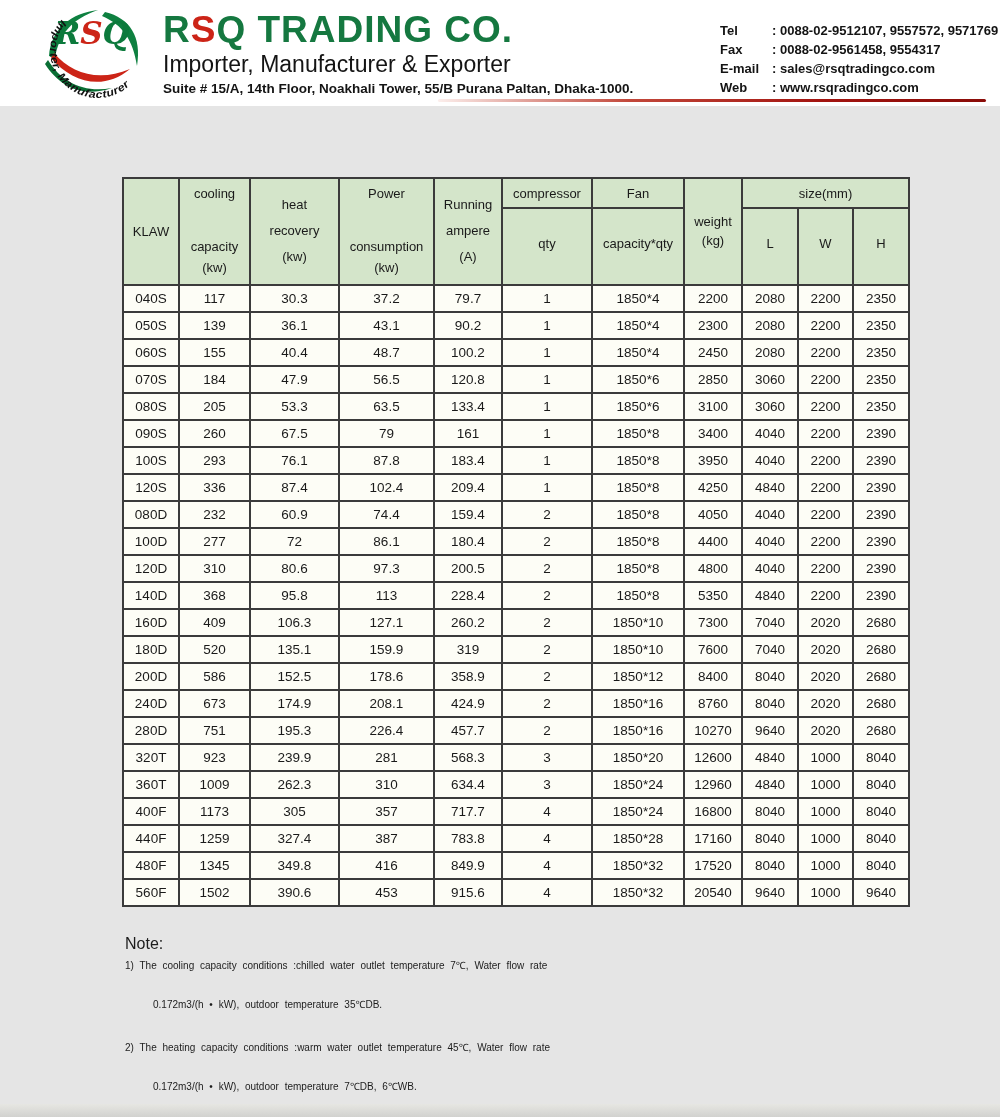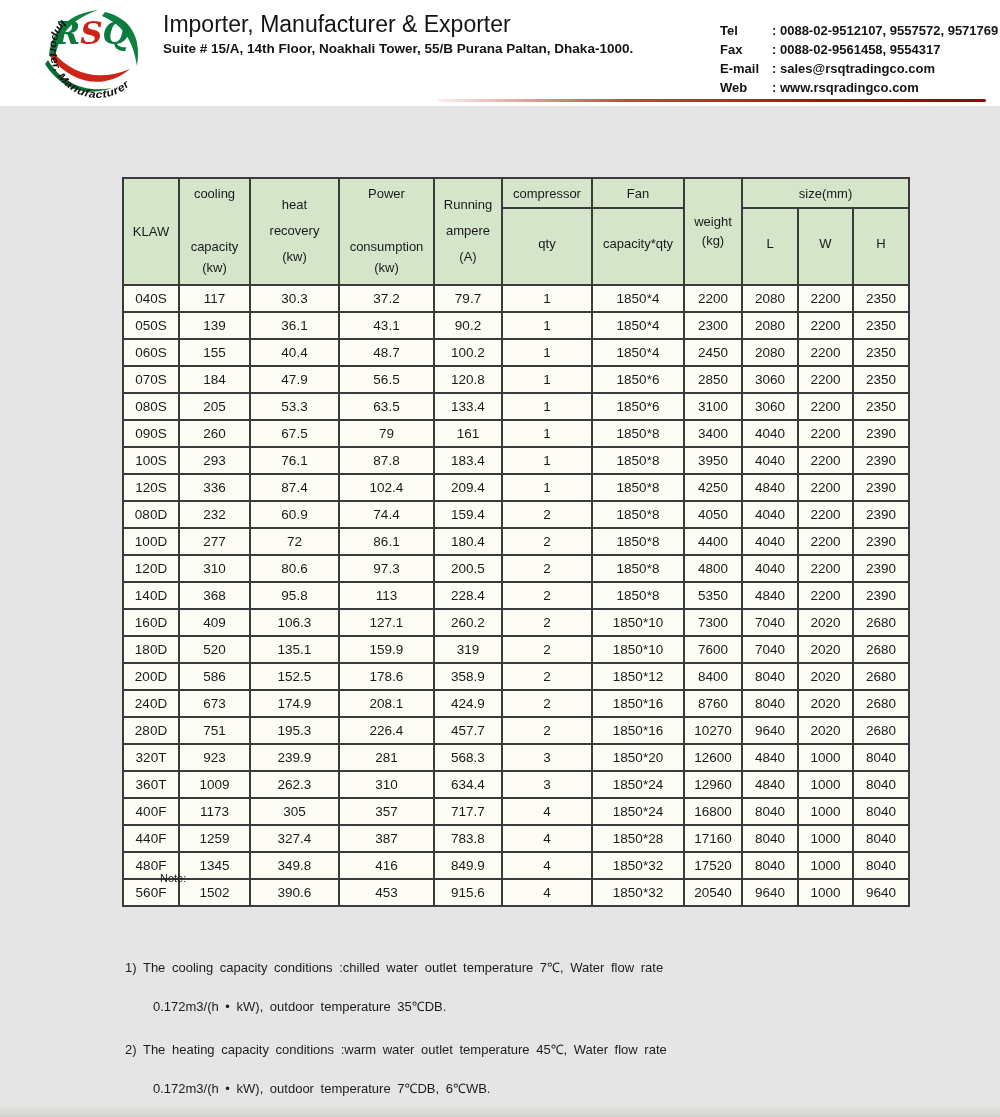--- a/index.html
+++ b/index.html
@@ -95,21 +95,21 @@
   .stack-between span:nth-child(2) { margin-bottom: 6px; }
   .stack-center { justify-content: center; }
   .stack-center span { line-height: 26px; }
   .stack-end { justify-content: center; }
   .stack-end span { line-height: 19px; }
   .klaw-cell { vertical-align: middle; }
   .sub-bottom { vertical-align: bottom; padding-bottom: 7px; }
   
   .note-line {
     position: absolute;
-    font-size: 13px;
+    font-size: 10px;
     color: #1c1c1c;
     word-spacing: 3px;
     white-space: nowrap;
   }
   
   .bottom-strip {
     position: absolute;
     left: 0; bottom: 0;
     width: 1000px; height: 13px;
     background: linear-gradient(to bottom, #e6e6e2, #d2d2cf);
@@ -136,20 +136,21 @@
 
         <text x="74" y="41" text-anchor="middle" font-family="DejaVu Serif, serif" font-style="italic" font-weight="bold" font-size="31"><tspan fill="#0c7a3c">R</tspan><tspan fill="#cc2417">S</tspan><tspan fill="#0c7a3c">Q</tspan></text>
 
         <text font-size="10.5" font-weight="bold" font-style="italic" fill="#111111" letter-spacing="0.4">
           <textPath href="#ringPath" startOffset="2" textLength="215" lengthAdjust="spacingAndGlyphs">Importer, Manufacturer &amp; Exporter</textPath>
         </text>
       </svg>
     </div>
 
     <div class="company-block">
+      <div class="company-name"><span>R</span><span class="red-s">S</span><span>Q TRADING CO.</span></div>
       <div class="company-tagline">Importer, Manufacturer &amp; Exporter</div>
       <div class="company-address">Suite # 15/A, 14th Floor, Noakhali Tower, 55/B Purana Paltan, Dhaka-1000.</div>
     </div>
 
     <div class="contact-block">
       <div class="contact-row">
         <span class="contact-label">Tel</span>
         <span class="contact-value">: 0088-02-9512107, 9557572, 9571769</span>
       </div>
       <div class="contact-row">
@@ -529,20 +530,20 @@
           <td>4</td>
           <td>1850*32</td>
           <td>20540</td>
           <td>9640</td>
           <td>1000</td>
           <td>9640</td>
         </tr>
       </tbody>
   </table>
 
-  <div class="note-line" style="left:125px; top:872px; font-size:11px;margin-left:35px;">Note:</div>
+  <div class="note-line" style="left:125px; top:935px; font-size:16px;">Note:</div>
   <div class="note-line" style="left:125px; top:958px;">1) The cooling capacity conditions :chilled water outlet temperature 7℃, Water flow rate</div>
   <div class="note-line" style="left:153px; top:997px;">0.172m3/(h • kW), outdoor temperature 35℃DB.</div>
   <div class="note-line" style="left:125px; top:1040px;">2) The heating capacity conditions :warm water outlet temperature 45℃, Water flow rate</div>
   <div class="note-line" style="left:153px; top:1079px;">0.172m3/(h • kW), outdoor temperature 7℃DB, 6℃WB.</div>
 
   <div class="bottom-strip"></div>
 </div>
 
 </body></html>

